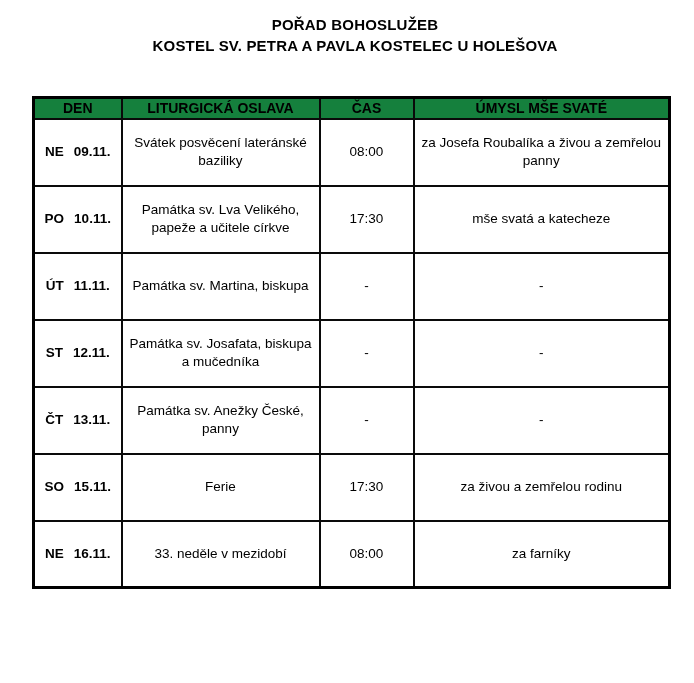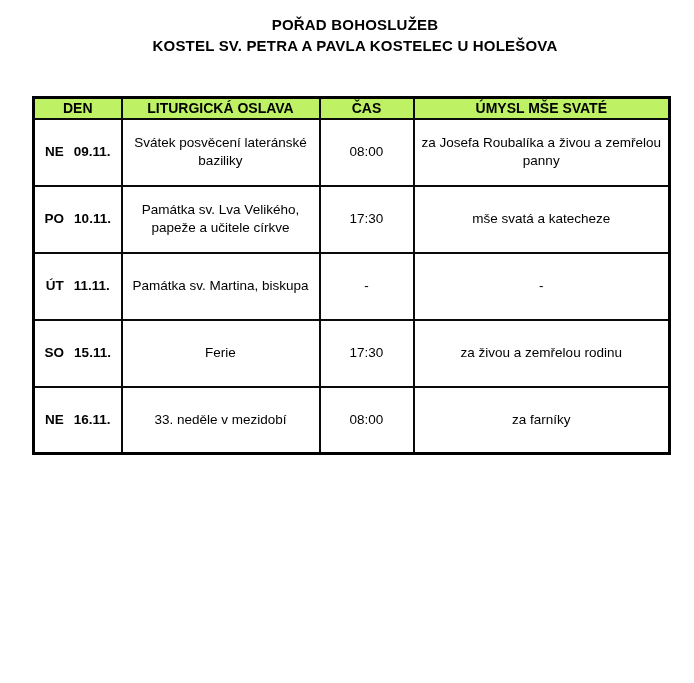--- a/index.html
+++ b/index.html
@@ -33,21 +33,21 @@
     left: 32px; top: 96px;
     width: 636px;
     border-collapse: collapse;
     table-layout: fixed;
     border: 3px solid #000000;
   }
   table.schedule th, table.schedule td {
     border: 2px solid #0a0a0a;
   }
   table.schedule th {
-    background: #bef264;
+    background: #15803d;
     font-weight: bold;
     font-size: 14px;
     height: 21px;
     text-align: center;
     vertical-align: middle;
   }
   table.schedule td {
     font-size: 13.5px;
     line-height: 18px;
     text-align: center;
@@ -102,20 +102,32 @@
       <td>17:30</td>
       <td>mše svatá a katecheze</td>
     </tr>
     <tr class="data-row">
       <td class="den-cell"><span class="day-abbrev">ÚT</span><span>11.11.</span></td>
       <td>Památka sv. Martina, biskupa</td>
       <td>-</td>
       <td>-</td>
     </tr>
     <tr class="data-row">
+      <td class="den-cell"><span class="day-abbrev">ST</span><span>12.11.</span></td>
+      <td>Památka sv. Josafata, biskupa a mučedníka</td>
+      <td>-</td>
+      <td>-</td>
+    </tr>
+    <tr class="data-row">
+      <td class="den-cell"><span class="day-abbrev">ČT</span><span>13.11.</span></td>
+      <td>Památka sv. Anežky České, panny</td>
+      <td>-</td>
+      <td>-</td>
+    </tr>
+    <tr class="data-row">
       <td class="den-cell"><span class="day-abbrev">SO</span><span>15.11.</span></td>
       <td>Ferie</td>
       <td>17:30</td>
       <td>za živou a zemřelou rodinu</td>
     </tr>
     <tr class="data-row">
       <td class="den-cell"><span class="day-abbrev">NE</span><span>16.11.</span></td>
       <td>33. neděle v mezidobí</td>
       <td>08:00</td>
       <td>za farníky</td>

